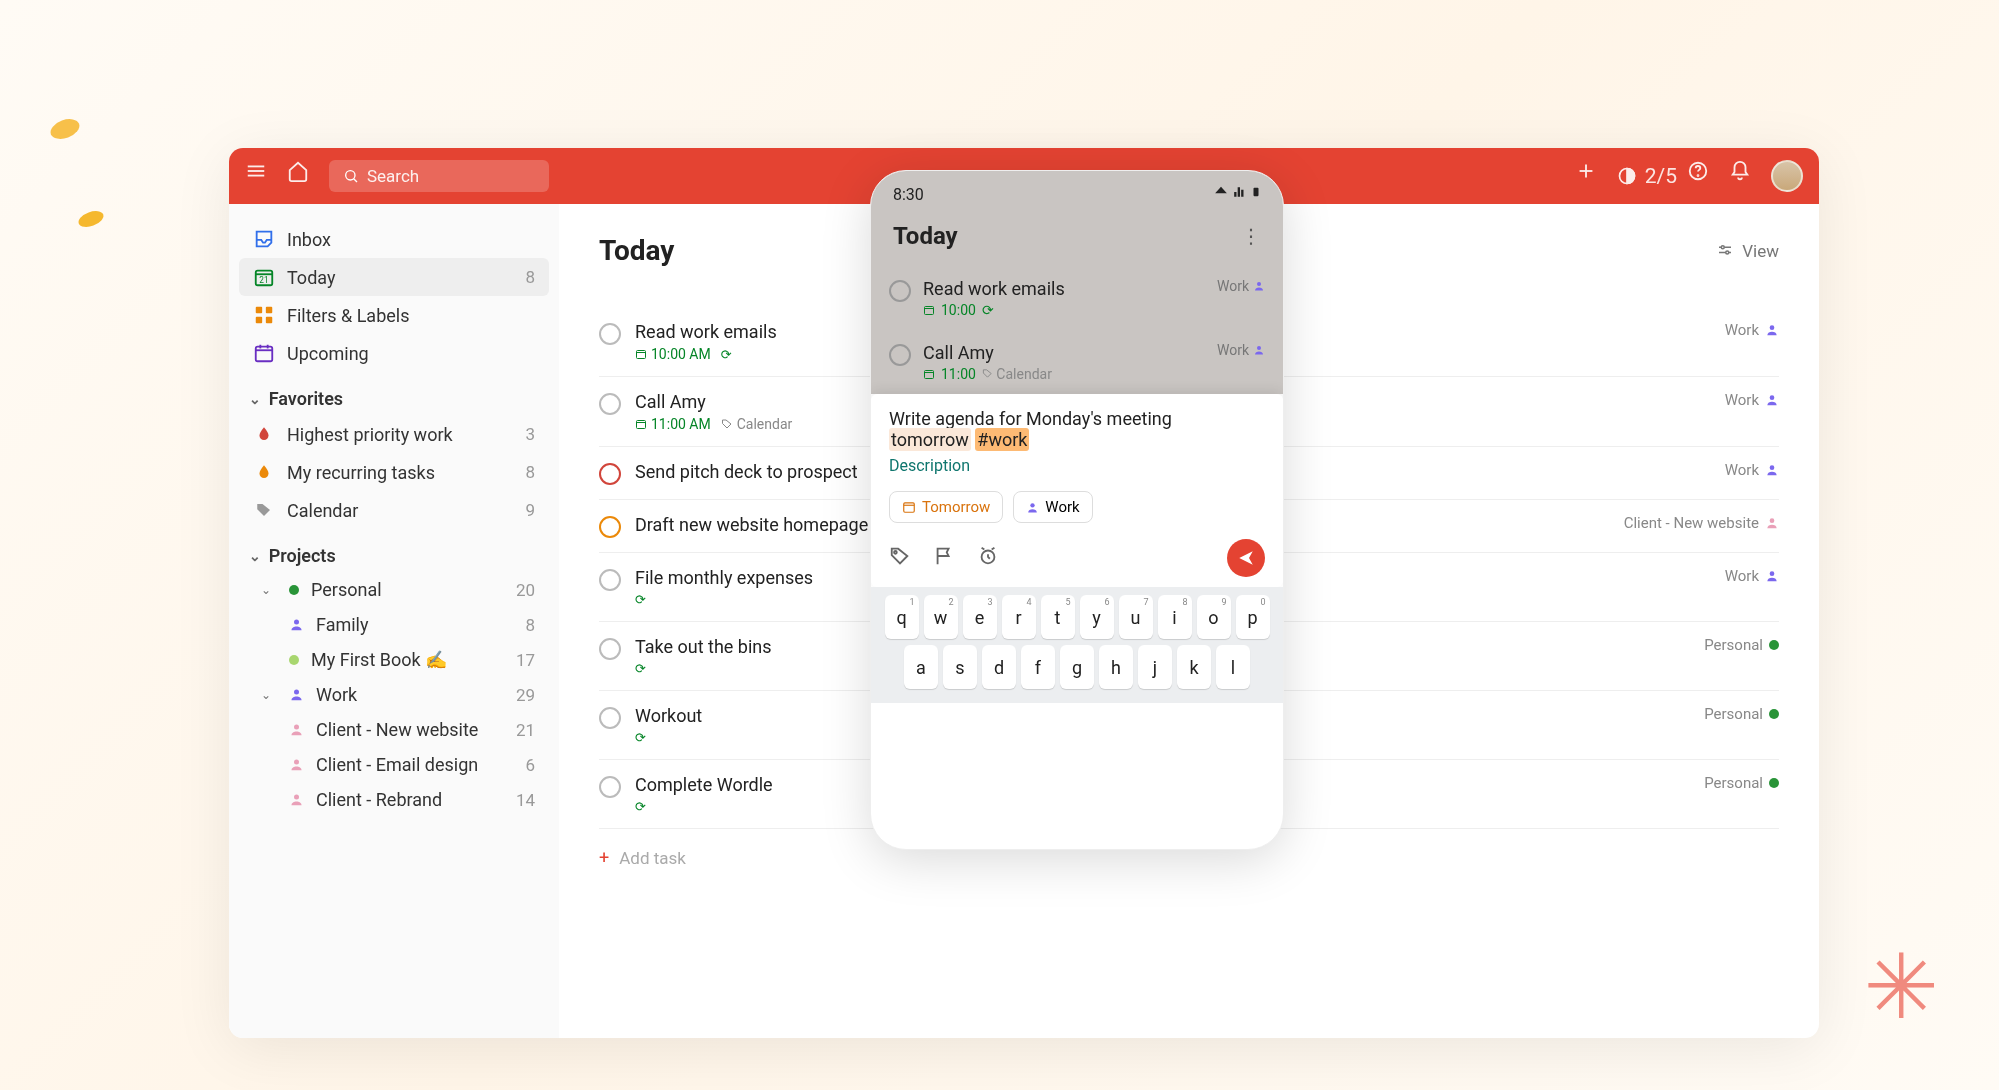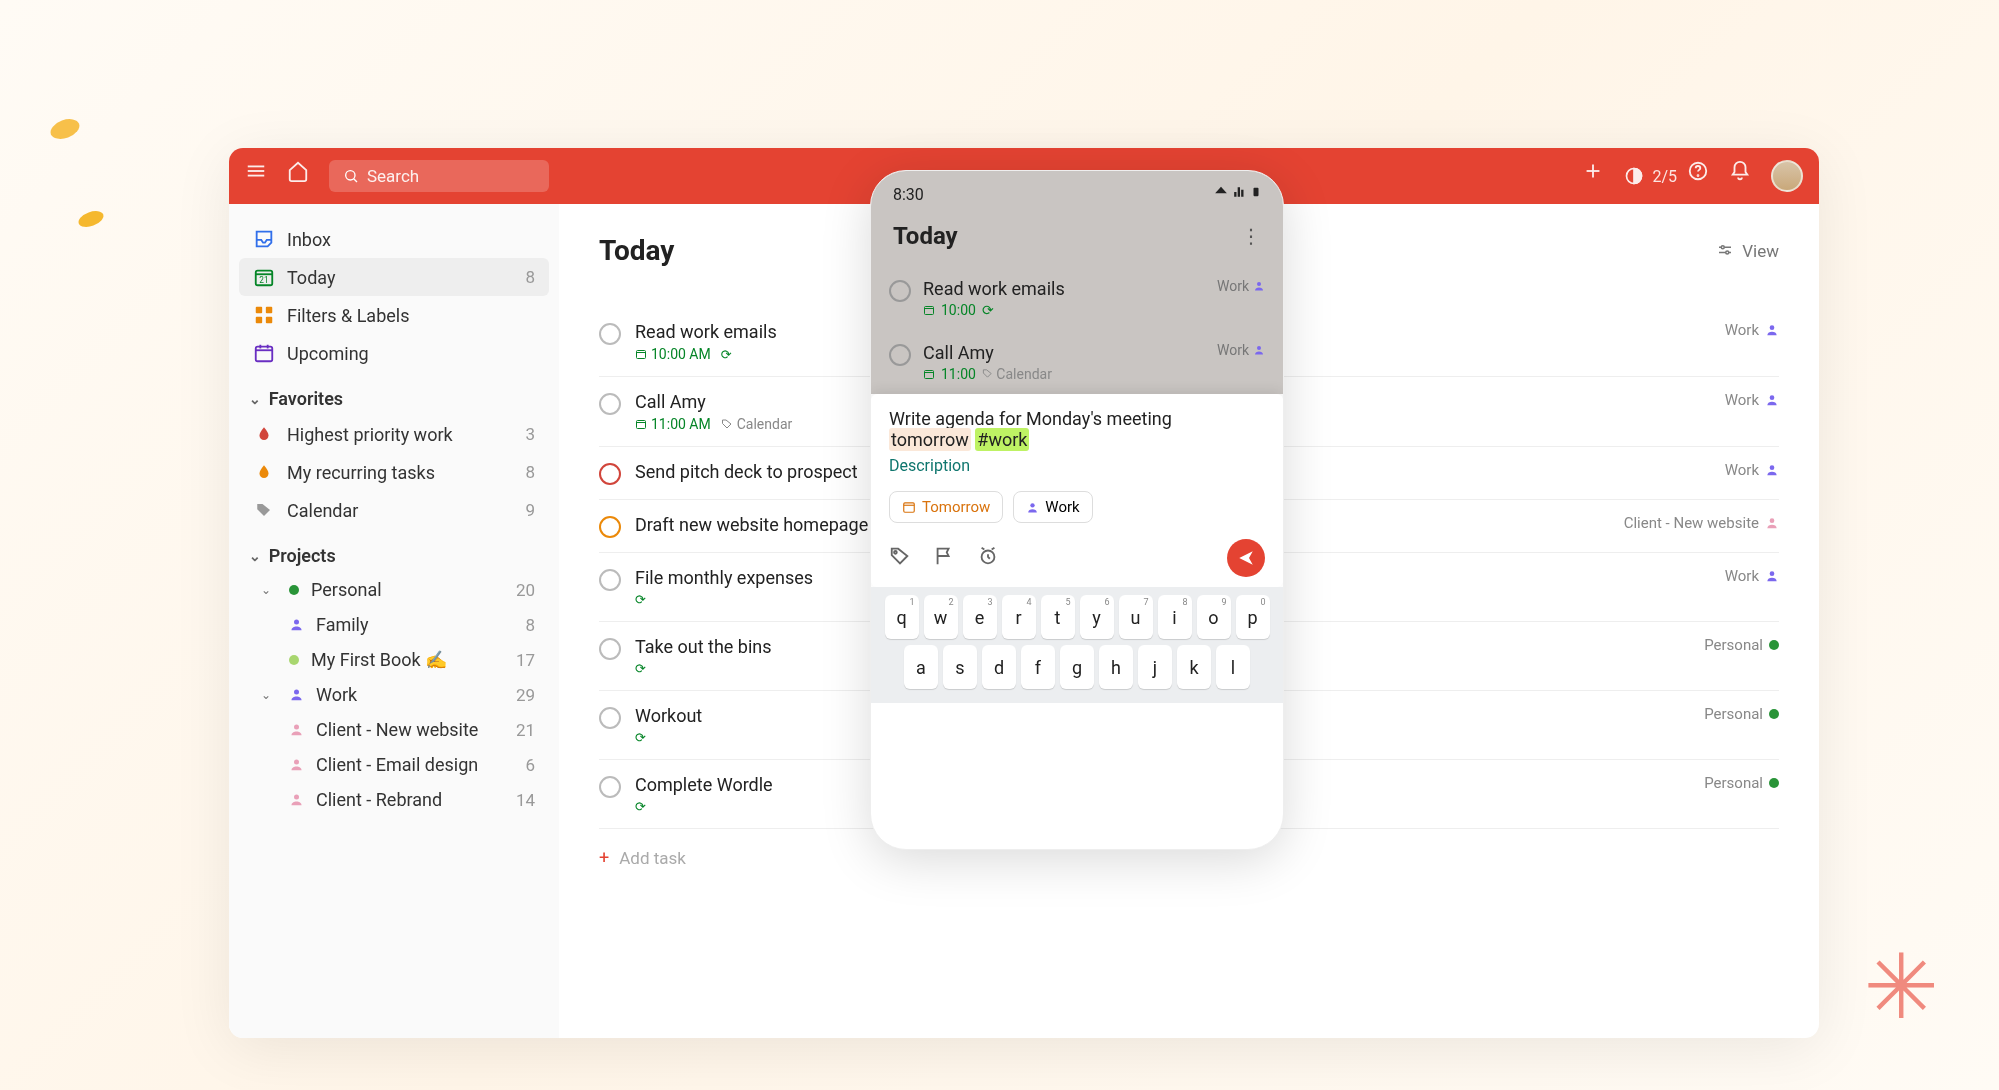--- a/index.html
+++ b/index.html
@@ -42,21 +42,21 @@
 .searchbox {
   display:flex; align-items:center; gap:8px;
   background:rgba(255,255,255,0.2);
   border-radius:6px;
   padding:6px 14px;
   min-width:220px;
   color:#fff;
 }
 .searchbox span { opacity:0.9; font-size:17px; }
 .topbar-spacer { flex:1; }
-.progress-count { font-size:16px; opacity:0.95; margin-left:4px; }
+.progress-count { font-size:21px; opacity:0.95; margin-left:4px; }
 .avatar { width:32px; height:32px; border-radius:50%; background:linear-gradient(#d8c4a8,#c9a87a); border:2px solid rgba(255,255,255,0.6); }
 
 .body-row { display:flex; flex:1; overflow:hidden; }
 .sidebar {
   width:330px;
   background:#fafafa;
   padding:16px 10px;
   font-size:18px;
   color:#333;
   overflow:hidden;
@@ -125,21 +125,21 @@
 .ph-task { display:flex; gap:12px; padding:12px 18px; align-items:flex-start; }
 .ph-check { width:22px;height:22px;border:2px solid #999;border-radius:50%;margin-top:2px;flex-shrink:0;}
 .ph-body { flex:1; }
 .ph-ttl { font-size:18px; color:#222; }
 .ph-meta { font-size:14px; color:#058527; margin-top:3px; display:flex; gap:6px; align-items:center;}
 .ph-right { font-size:14px;color:#777;display:flex;align-items:center;gap:4px;}
 
 .ph-compose { background:#fff; padding:14px 18px 10px; box-shadow:0 -4px 12px rgba(0,0,0,0.08);border-radius:6px; }
 .compose-line { font-size:18px; color:#222; margin-bottom:6px;}
 .hl-orange { background:#fbe8d9; border-radius:3px; padding:1px 2px; }
-.hl-red { background:#bef264; border-radius:3px; padding:1px 2px; }
+.hl-red { background:#fdba74; border-radius:3px; padding:1px 2px; }
 .compose-desc { color:#0f766e; font-size:16px; margin:6px 0 16px; }
 .chip-row { display:flex; gap:10px; margin-bottom:16px; }
 .chip { border:1px solid #ddd; border-radius:8px; padding:6px 12px; font-size:15px; display:flex; gap:6px; align-items:center;}
 .chip-orange { color:#d9730d; }
 .action-row { display:flex; align-items:center; gap:22px; }
 .action-row .spacer { flex:1; }
 .act-icon { color:#666; font-size:20px; }
 .send-btn { width:38px;height:38px;border-radius:50%;background:#e44332;display:flex;align-items:center;justify-content:center;color:#fff; }
 
 .keyboard { background:#eceef0; padding:8px 6px; }

